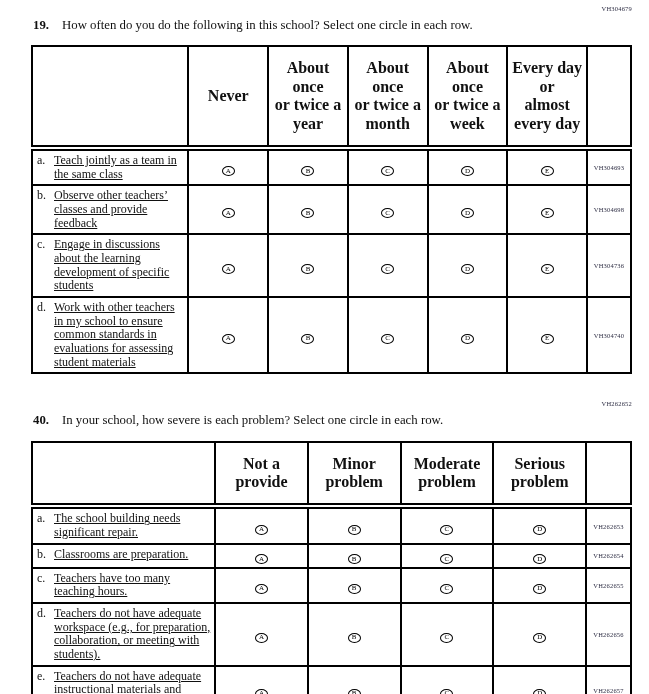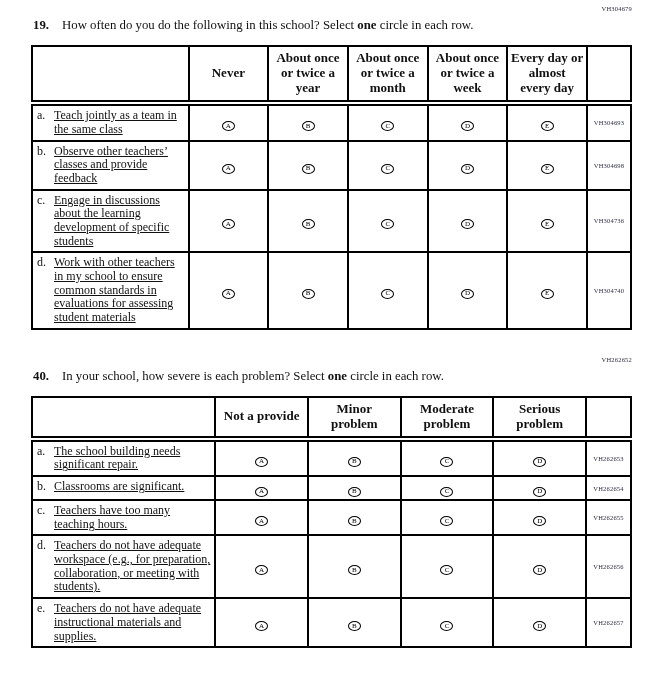--- a/index.html
+++ b/index.html
@@ -6,26 +6,26 @@
   body {
     width:649px; height:694px; box-sizing:border-box;
     padding:5px 17px 0 31px;
     background:#ffffff; color:#111111;
     font-family:"Liberation Serif", serif;
     overflow:hidden;
   }
   .code-line { text-align:right; font-size:6.5px; color:#2e2e44; line-height:8px; letter-spacing:0.2px; }
   .question { margin:5px 0 12px 2px; font-size:12.8px; line-height:1.2; }
   .qnum { font-weight:bold; margin-right:13px; }
-  .qbold { font-weight:bold;text-align:right; }
+  .qbold { font-weight:normal;text-align:right; }
   table.qt { border-collapse:collapse; table-layout:fixed; background:#fff; }
   .qt th, .qt td { border:2px solid #000; }
   .qt th {
-    font-size:13px; font-weight:bold; text-align:center; vertical-align:middle;
-    white-space:pre-line; line-height:1.15; padding:4px 1px;
+    font-size:16px; font-weight:bold; text-align:center; vertical-align:middle;
+    white-space:pre-line; line-height:1.15; padding:12px 1px;
     border-bottom:6px double #000;
   }
   td.stub { font-size:12px; line-height:1.14; padding:3px 2px 3px 4px; vertical-align:top; }
   .stub-inner { display:flex; gap:5px; }
   .ltr { flex:0 0 12px; width:12px; }
   .txt { flex:1 1 auto;text-decoration:underline; }
   td.opt { text-align:center; vertical-align:middle; padding:2px 0; }
   .circle {
     display:inline-flex; align-items:center; justify-content:center;
     width:13px; height:10px; border:1.2px solid #000; border-radius:50%;
@@ -172,21 +172,21 @@
       <td class="opt"><span class="circle">A</span></td>
       <td class="opt"><span class="circle">B</span></td>
       <td class="opt"><span class="circle">C</span></td>
       <td class="opt"><span class="circle">D</span></td>
       <td class="codecell">VH262653</td>
     </tr>
     <tr>
       <td class="stub">
           <span class="stub-inner">
             <span class="ltr">b.</span>
-            <span class="txt">Classrooms are significant.</span>
+            <span class="txt">Classrooms are preparation.</span>
           </span>
         </td>
       <td class="opt"><span class="circle">A</span></td>
       <td class="opt"><span class="circle">B</span></td>
       <td class="opt"><span class="circle">C</span></td>
       <td class="opt"><span class="circle">D</span></td>
       <td class="codecell">VH262654</td>
     </tr>
     <tr>
       <td class="stub">

